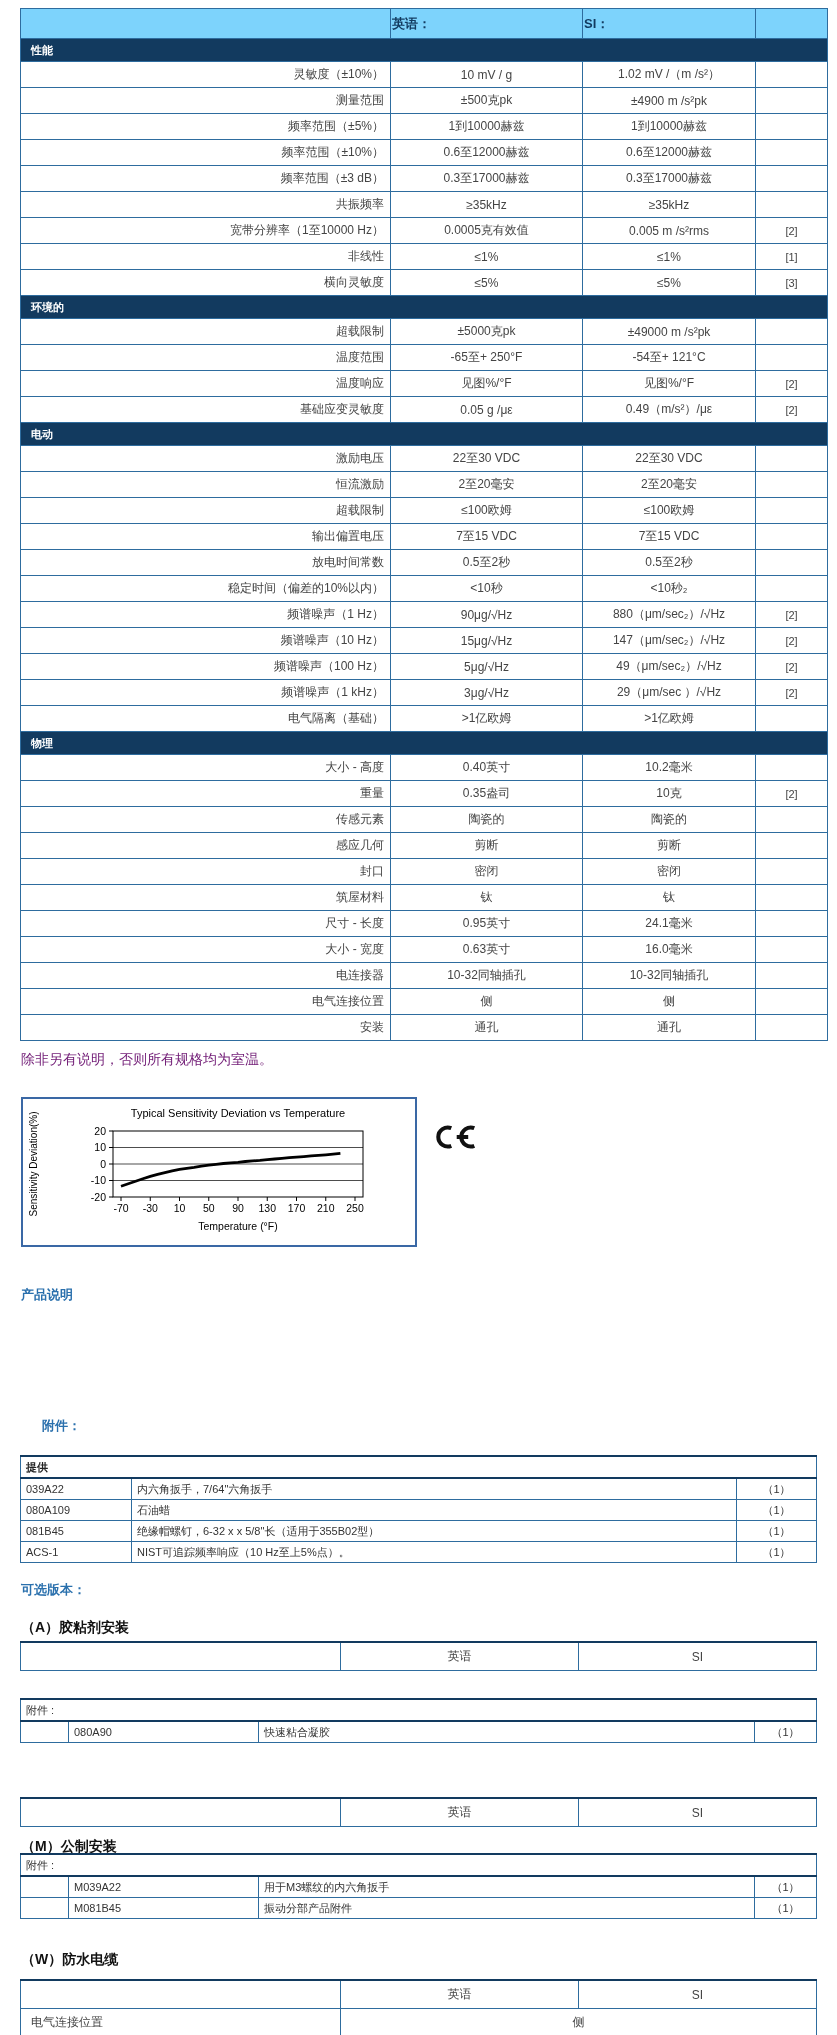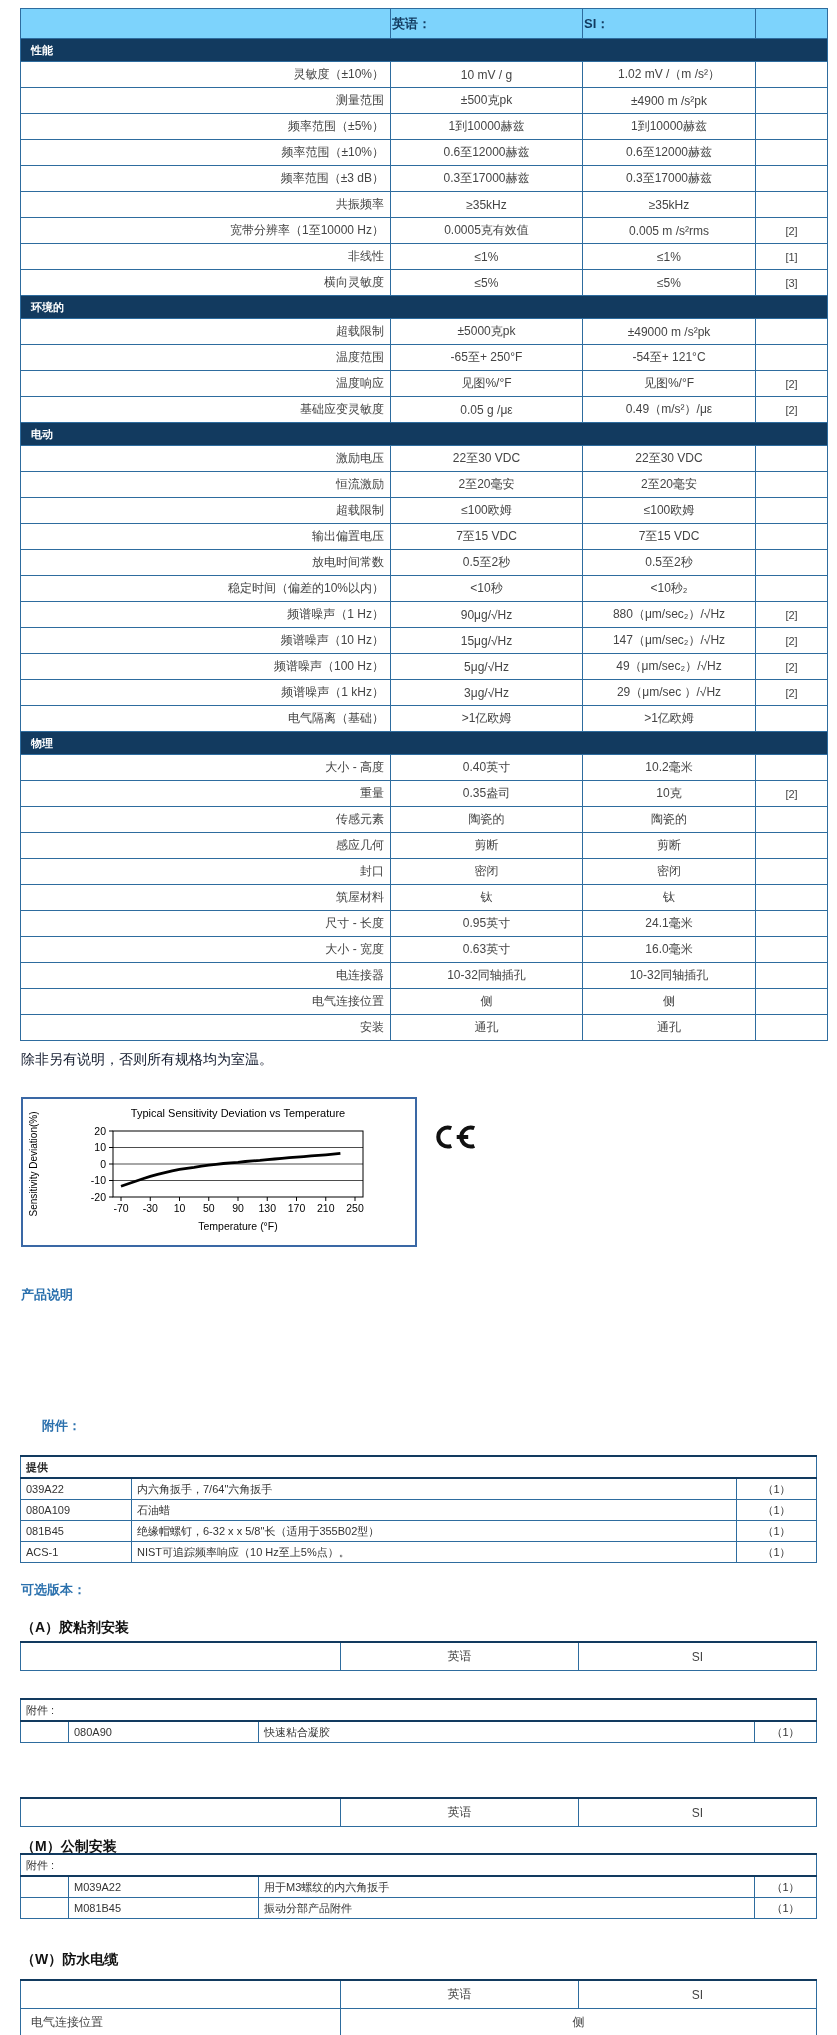--- a/index.html
+++ b/index.html
@@ -11,21 +11,21 @@
   .spec{position:absolute;left:20px;top:8px;width:807px;font-size:12px;color:#444;table-layout:fixed;}
   .spec td,.spec th{border:1px solid #2e6c9e;overflow:hidden;white-space:nowrap;}
   .spec th{height:27px;font-size:13px;color:#123a5f;text-align:left;background:#7dd3fc;font-weight:bold;}
   .spec td{height:25px;padding:0 6px;}
   .spec td.sec{background:#123a5f;color:#fff;font-weight:bold;font-size:11px;height:22px;text-align:left;padding:0 10px;}
   .spec .c-label{text-align:right;padding-left:14px;}
   .spec .c-en,.spec .c-si,.spec .c-note{text-align:center;}
   .spec .c-note{font-size:11px;}
 
   
-  .roomnote{position:absolute;left:21px;top:1051px;font-size:14px;color:#0f172a;}
+  .roomnote{position:absolute;left:21px;top:1051px;font-size:14px;color:#701a75;}
 
   
   .chartbox{position:absolute;left:21px;top:1097px;width:392px;height:146px;border:2px solid #3a68a5;background:#fff;}
   .chartbox svg{display:block;}
   .chartbox text{font-family:"Liberation Sans","DejaVu Sans",sans-serif;fill:#000;}
   .ce{position:absolute;left:431px;top:1119px;}
 
   
   .h-blue{position:absolute;left:21px;font-size:13px;font-weight:bold;color:#2a70ad;}
   #prod-title{top:1286px;}

